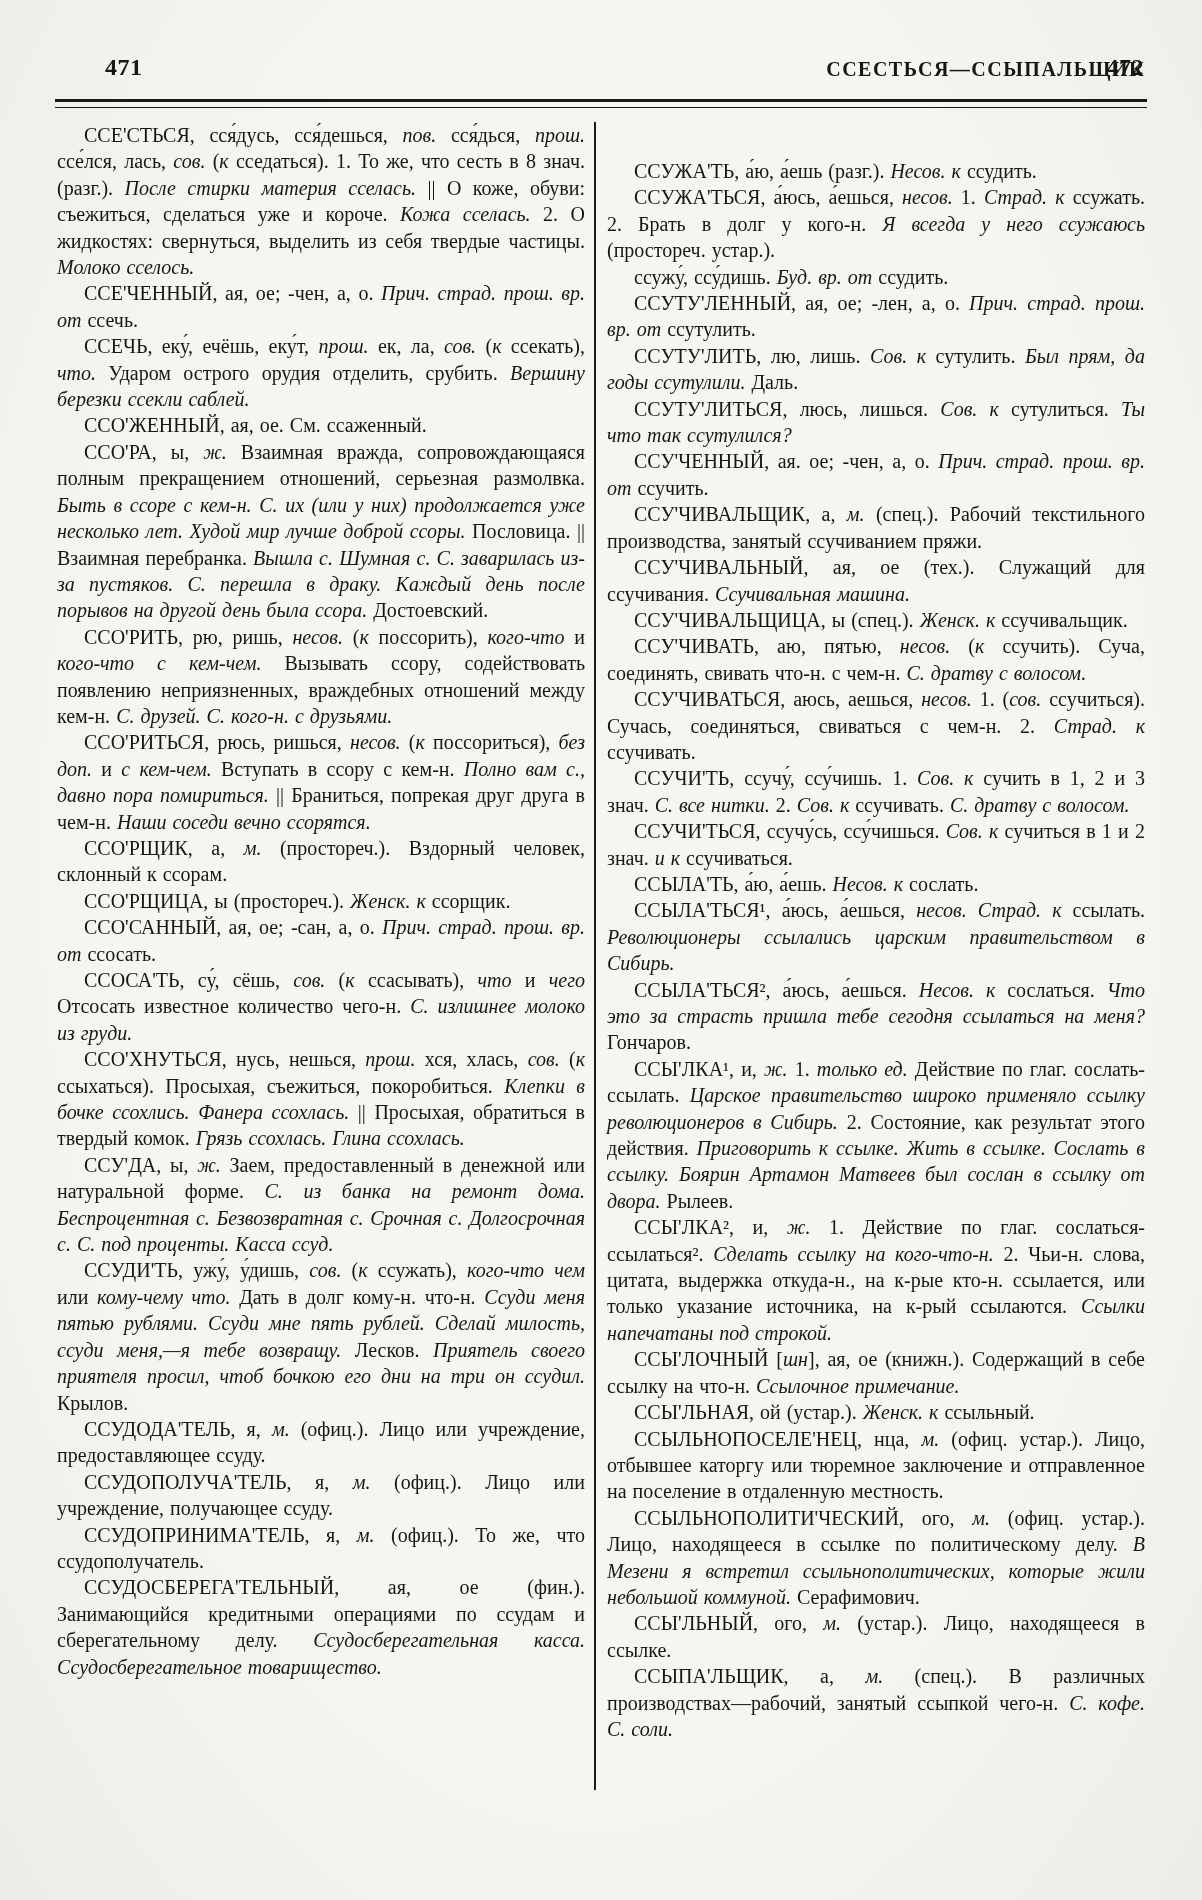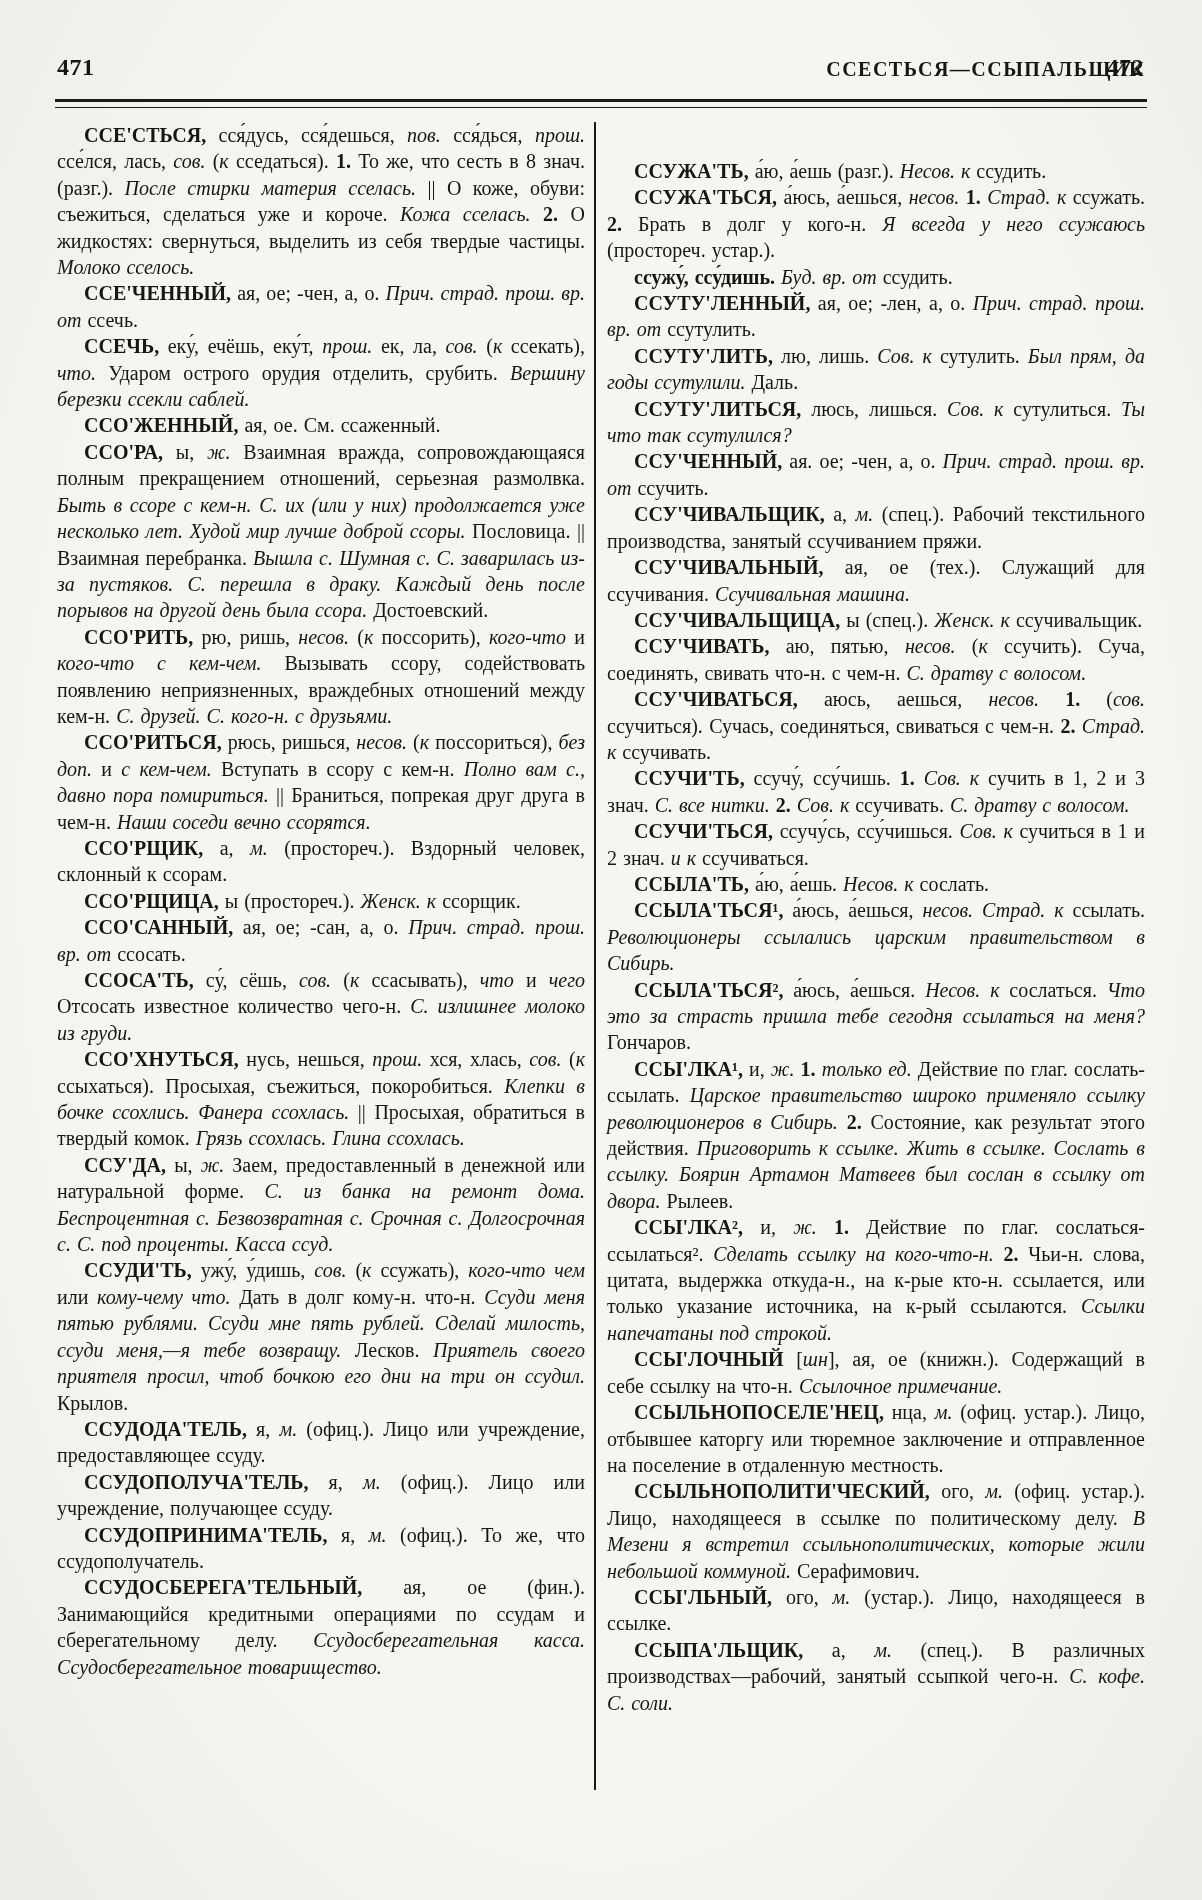--- a/index.html
+++ b/index.html
@@ -8,21 +8,21 @@
     background:#e8e7e3;
     font-family:"Liberation Serif","DejaVu Serif",serif;
     color:#171614;
   }
   .page{
     position:relative;width:1202px;height:1900px;
     background:#f4f3ef;
     background-image:radial-gradient(ellipse at 50% 45%, #f6f5f1 60%, #edece7 100%);
     overflow:hidden;
   }
-  .pageno{position:absolute;top:54px;font-size:24px;font-weight:bold;letter-spacing:0.5px;}
+  .pageno{position:absolute;top:54px;font-size:24px;font-weight:bold;letter-spacing:0.5px;margin-left:48px;}
   .pageno.left{left:57px;}
   .pageno.right{right:58px;}
   .running-title{
     position:absolute;top:58px;left:57px;width:1088px;
     text-align:right;font-size:20px;font-weight:bold;letter-spacing:1.5px;
   }
   .double-rule{
     position:absolute;left:55px;top:99px;width:1092px;height:5px;
     border-top:3px solid #1b1a18;border-bottom:1px solid #1b1a18;
   }
@@ -31,21 +31,21 @@
     background:#1b1a18;
   }
   .col{position:absolute;top:122px;}
   .col.left{left:57px;width:528px;}
   .col.right{left:607px;width:538px;margin-top:36px;}
   .entry{
     margin:0;text-indent:27px;text-align:justify;
     font-size:20px;line-height:26.4px;
     word-spacing:1px;
   }
-  .b{font-weight:bold;}
+  .b{font-weight:normal;}
   .i{font-style:italic;}
   .r{font-style:normal;font-weight:normal;}
 </style>
 </head>
 <body>
 
 <div class="page">
   <div class="pageno left">471</div>
   <div class="running-title">ССЕСТЬСЯ—ССЫПАЛЬЩИК</div>
   <div class="pageno right">472</div>
@@ -85,18 +85,19 @@
       <p class="entry"><span class="b">ССУ'ЧИВАТЬ,</span><span class="r"> аю, пятью, </span><span class="i">несов.</span><span class="r"> (</span><span class="i">к</span><span class="r"> ссучить). Суча, соединять, свивать что-н. с чем-н. </span><span class="i">С. дратву с волосом.</span></p>
       <p class="entry"><span class="b">ССУ'ЧИВАТЬСЯ,</span><span class="r"> аюсь, аешься, </span><span class="i">несов.</span><span class="r"> </span><span class="b">1.</span><span class="r"> (</span><span class="i">сов.</span><span class="r"> ссучиться). Сучась, соединяться, свиваться с чем-н. </span><span class="b">2.</span><span class="r"> </span><span class="i">Страд. к</span><span class="r"> ссучивать.</span></p>
       <p class="entry"><span class="b">ССУЧИ'ТЬ,</span><span class="r"> ссучу́, ссу́чишь. </span><span class="b">1.</span><span class="r"> </span><span class="i">Сов. к</span><span class="r"> сучить в 1, 2 и 3 знач. </span><span class="i">С. все нитки.</span><span class="r"> </span><span class="b">2.</span><span class="r"> </span><span class="i">Сов. к</span><span class="r"> ссучивать. </span><span class="i">С. дратву с волосом.</span></p>
       <p class="entry"><span class="b">ССУЧИ'ТЬСЯ,</span><span class="r"> ссучу́сь, ссу́чишься. </span><span class="i">Сов. к</span><span class="r"> сучиться в 1 и 2 знач. </span><span class="i">и к</span><span class="r"> ссучиваться.</span></p>
       <p class="entry"><span class="b">ССЫЛА'ТЬ,</span><span class="r"> а́ю, а́ешь. </span><span class="i">Несов. к</span><span class="r"> сослать.</span></p>
       <p class="entry"><span class="b">ССЫЛА'ТЬСЯ¹,</span><span class="r"> а́юсь, а́ешься, </span><span class="i">несов.</span><span class="r"> </span><span class="i">Страд. к</span><span class="r"> ссылать. </span><span class="i">Революционеры ссылались царским правительством в Сибирь.</span></p>
       <p class="entry"><span class="b">ССЫЛА'ТЬСЯ²,</span><span class="r"> а́юсь, а́ешься. </span><span class="i">Несов. к</span><span class="r"> сослаться. </span><span class="i">Что это за страсть пришла тебе сегодня ссылаться на меня?</span><span class="r"> Гончаров.</span></p>
       <p class="entry"><span class="b">ССЫ'ЛКА¹,</span><span class="r"> и, </span><span class="i">ж.</span><span class="r"> </span><span class="b">1.</span><span class="r"> </span><span class="i">только ед.</span><span class="r"> Действие по глаг. сослать-ссылать. </span><span class="i">Царское правительство широко применяло ссылку революционеров в Сибирь.</span><span class="r"> </span><span class="b">2.</span><span class="r"> Состояние, как результат этого действия. </span><span class="i">Приговорить к ссылке. Жить в ссылке. Сослать в ссылку. Боярин Артамон Матвеев был сослан в ссылку от двора.</span><span class="r"> Рылеев.</span></p>
       <p class="entry"><span class="b">ССЫ'ЛКА²,</span><span class="r"> и, </span><span class="i">ж.</span><span class="r"> </span><span class="b">1.</span><span class="r"> Действие по глаг. сослаться-ссылаться². </span><span class="i">Сделать ссылку на кого-что-н.</span><span class="r"> </span><span class="b">2.</span><span class="r"> Чьи-н. слова, цитата, выдержка откуда-н., на к-рые кто-н. ссылается, или только указание источника, на к-рый ссылаются. </span><span class="i">Ссылки напечатаны под строкой.</span></p>
       <p class="entry"><span class="b">ССЫ'ЛОЧНЫЙ</span><span class="r"> [</span><span class="i">шн</span><span class="r">], ая, ое (книжн.). Содержащий в себе ссылку на что-н. </span><span class="i">Ссылочное примечание.</span></p>
+      <p class="entry"><span class="b">ССЫ'ЛЬНАЯ,</span><span class="r"> ой (устар.). </span><span class="i">Женск. к</span><span class="r"> ссыльный.</span></p>
       <p class="entry"><span class="b">ССЫЛЬНОПОСЕЛЕ'НЕЦ,</span><span class="r"> нца, </span><span class="i">м.</span><span class="r"> (офиц. устар.). Лицо, отбывшее каторгу или тюремное заключение и отправленное на поселение в отдаленную местность.</span></p>
       <p class="entry"><span class="b">ССЫЛЬНОПОЛИТИ'ЧЕСКИЙ,</span><span class="r"> ого, </span><span class="i">м.</span><span class="r"> (офиц. устар.). Лицо, находящееся в ссылке по политическому делу. </span><span class="i">В Мезени я встретил ссыльнополитических, которые жили небольшой коммуной.</span><span class="r"> Серафимович.</span></p>
       <p class="entry"><span class="b">ССЫ'ЛЬНЫЙ,</span><span class="r"> ого, </span><span class="i">м.</span><span class="r"> (устар.). Лицо, находящееся в ссылке.</span></p>
       <p class="entry"><span class="b">ССЫПА'ЛЬЩИК,</span><span class="r"> а, </span><span class="i">м.</span><span class="r"> (спец.). В различных производствах—рабочий, занятый ссыпкой чего-н. </span><span class="i">С. кофе. С. соли.</span></p>
     </div>
 </div>
 
 </body></html>

